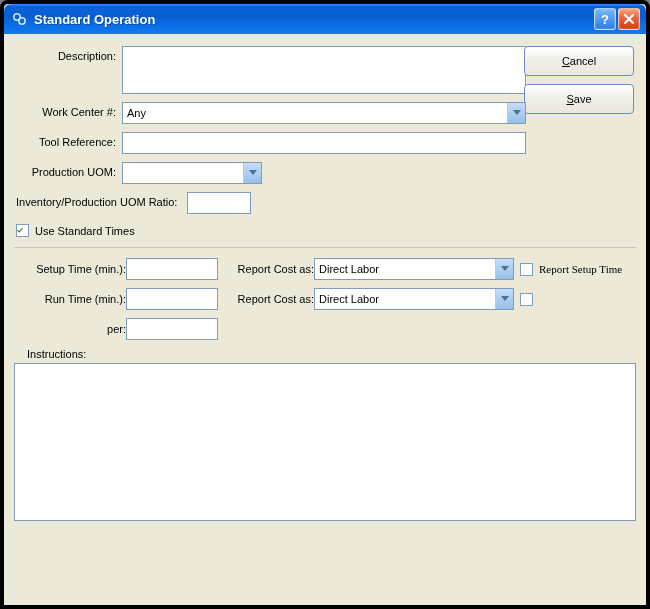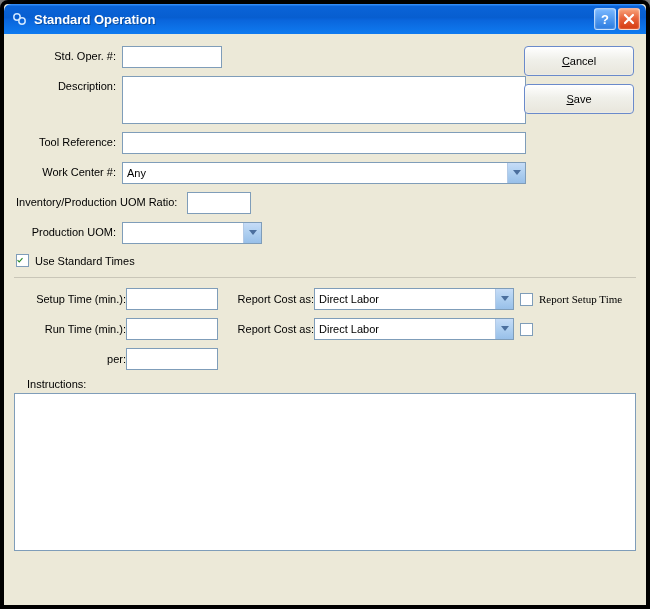--- a/index.html
+++ b/index.html
@@ -154,62 +154,58 @@
 
     <div class="right-buttons">
       <button class="btn">
         <span><span class="mn">C</span><span>ancel</span></span>
       </button>
       <button class="btn">
         <span><span class="mn">S</span><span>ave</span></span>
       </button>
     </div>
 
-    <div class="row">
-      <div class="label">Std. Oper. #:</div>
-      <input type="text" class="field field-small" value="" style="">
-    </div>
 
     <div class="row">
       <div class="label">Description:</div>
       <textarea class="field-desc" style=""></textarea>
-    </div>
-
-    <div class="row">
-      <div class="label">Tool Reference:</div>
-      <input type="text" class="field" style="width: 404px;" value="">
     </div>
 
     <div class="row">
       <div class="label">Work Center #:</div>
       <div class="select-wrap" style="width:404px">
         <div class="val">Any</div>
         <div class="caret">
           <svg width="8" height="6" viewBox="0 0 8 6">
               <path d="M0 0 L8 0 L4 5 Z" fill="#4b6f9e"></path>
             </svg>
         </div>
       </div>
     </div>
 
     <div class="row">
-      <div class="label wide" style="width:auto;">Inventory/Production UOM Ratio:</div>
-      <input type="text" class="field" style="width: 64px; margin-left: 4px;" value="">
+      <div class="label">Tool Reference:</div>
+      <input type="text" class="field" style="width: 404px;" value="">
     </div>
 
     <div class="row">
       <div class="label">Production UOM:</div>
       <div class="select-wrap" style="width:140px">
         <div class="val"></div>
         <div class="caret">
           <svg width="8" height="6" viewBox="0 0 8 6">
               <path d="M0 0 L8 0 L4 5 Z" fill="#4b6f9e"></path>
             </svg>
         </div>
       </div>
+    </div>
+
+    <div class="row">
+      <div class="label wide" style="width:auto;">Inventory/Production UOM Ratio:</div>
+      <input type="text" class="field" style="width: 64px; margin-left: 4px;" value="">
     </div>
 
     <div class="checkbox-wrap" style="margin:2px 0 6px 2px;">
       <span class="chk checked">
         <svg viewBox="0 0 11 11">
             <path d="M1 5 L4 8 L10 1" stroke="#2a8a2a" stroke-width="2" fill="none"></path>
           </svg>
       </span>
       <span>Use Standard Times</span>
     </div>

